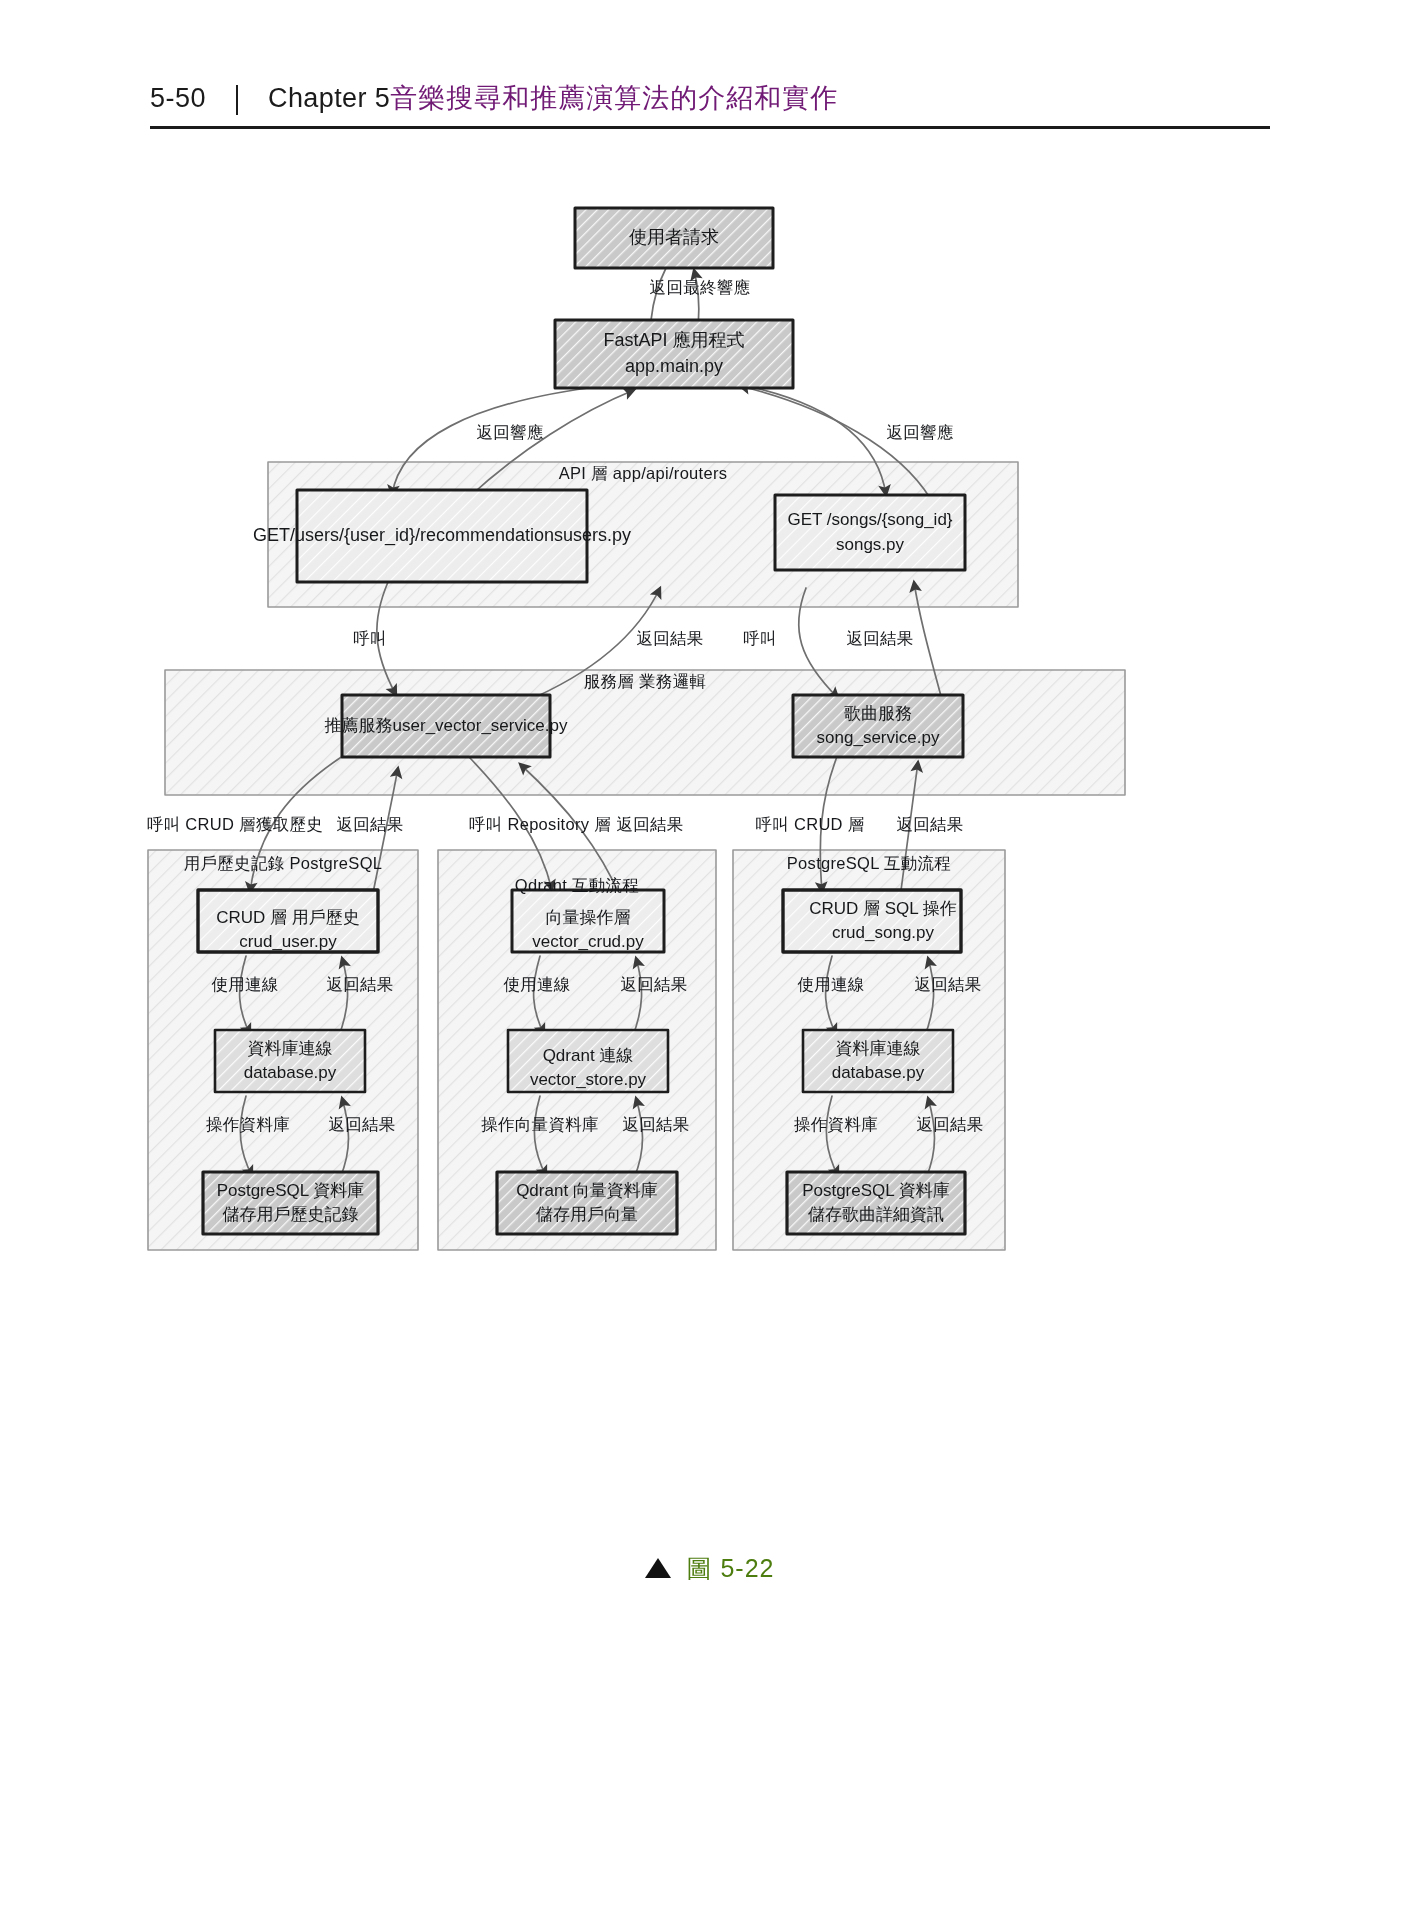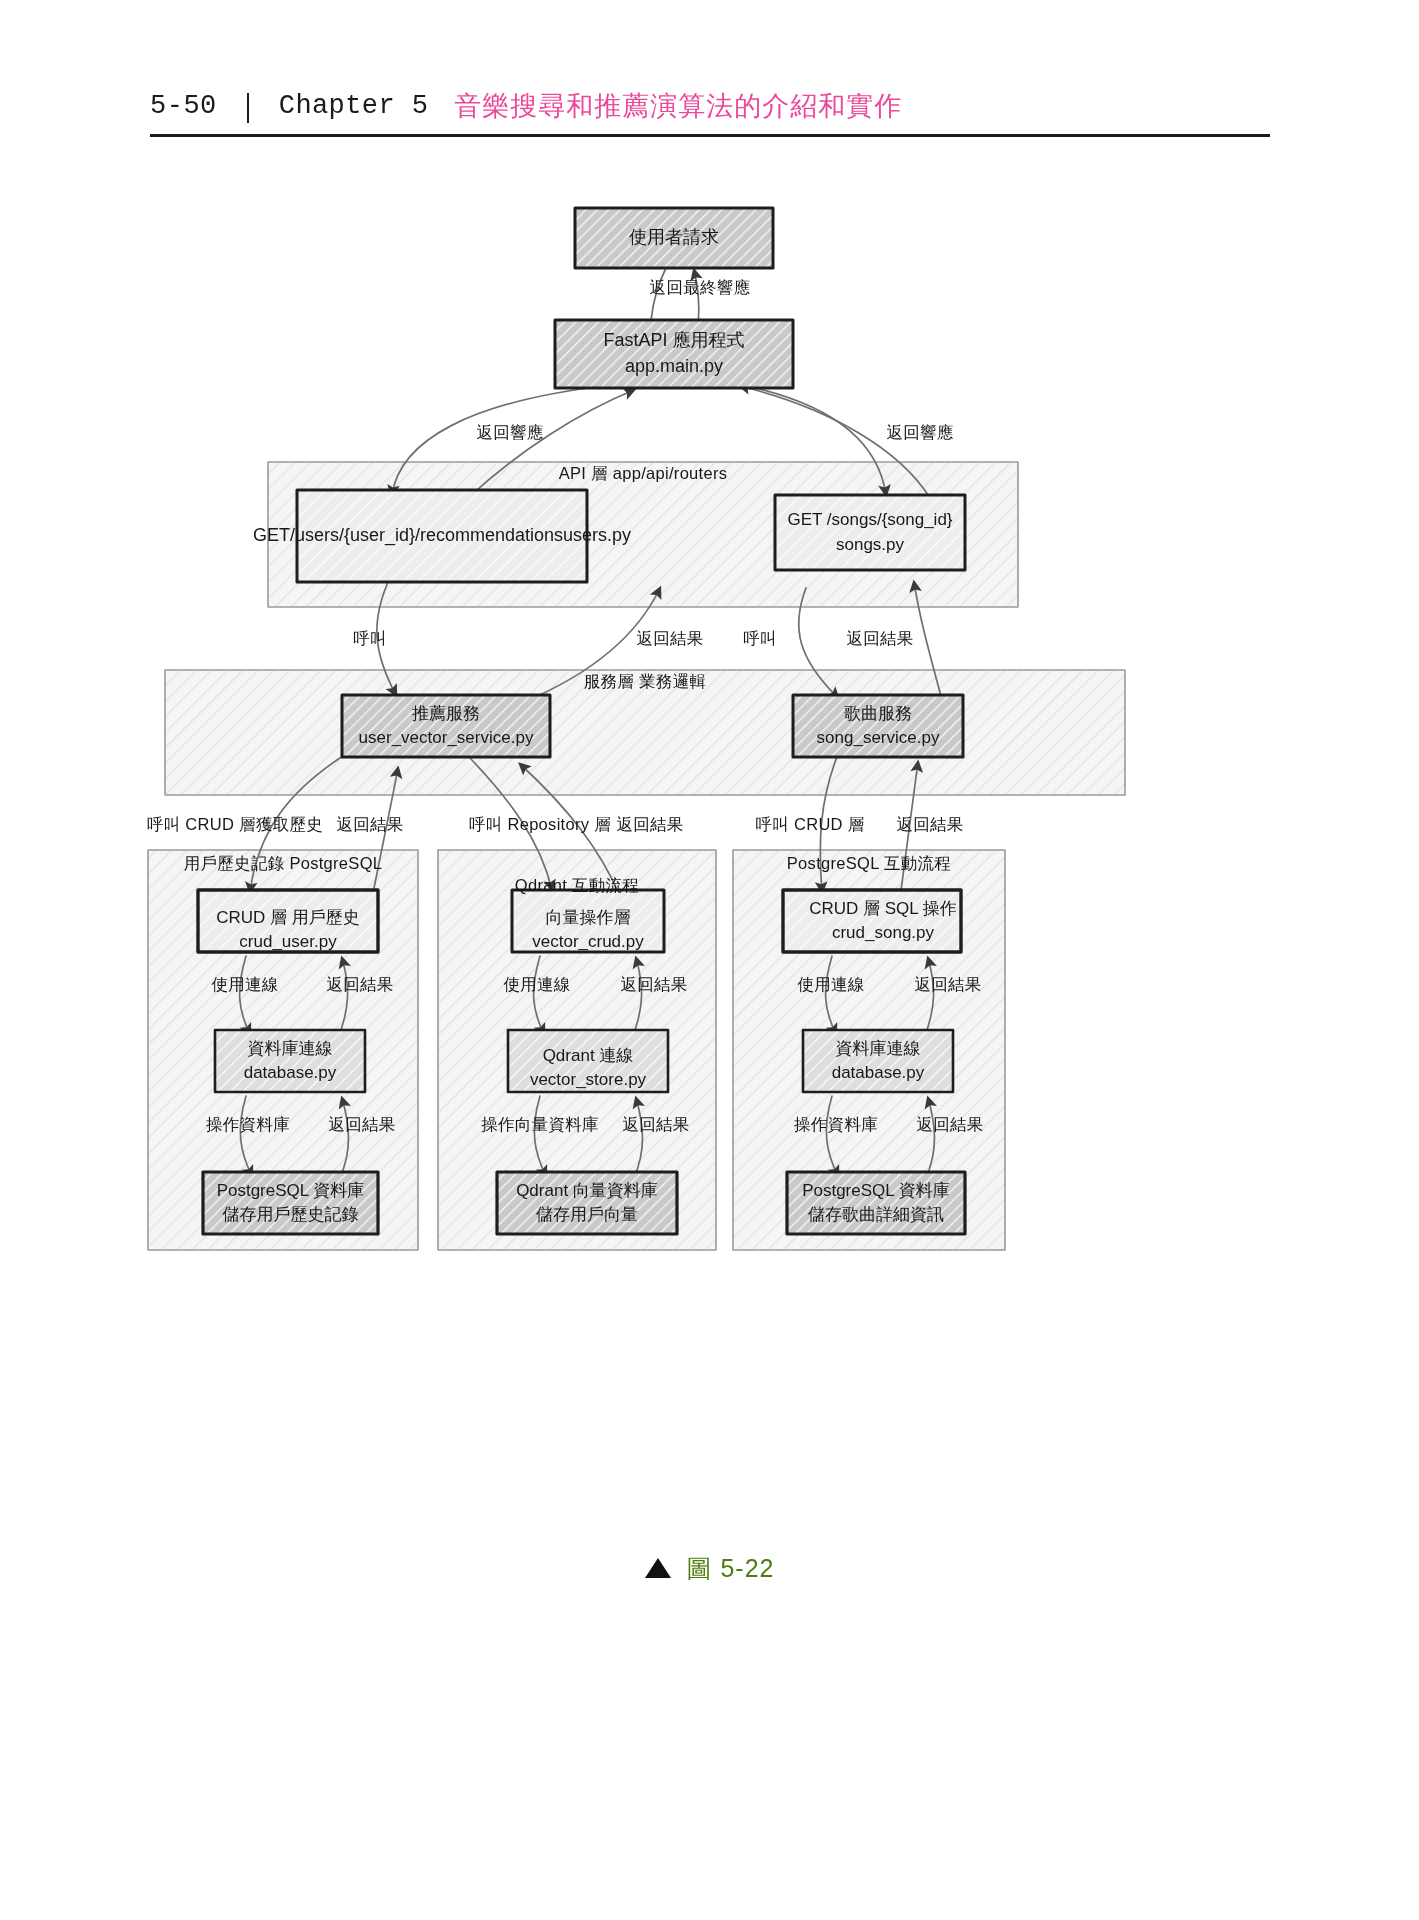--- a/index.html
+++ b/index.html
@@ -9,21 +9,21 @@
     height:1920px;
     background:#ffffff;
     font-family:"Liberation Sans","DejaVu Sans",sans-serif;
     color:#111;
     position:relative;
     overflow:hidden;
   }
   
   .page-header{
     position:absolute;
-    left:0; top:12px; width:1236px; height:130px;font-family:Liberation Mono, monospace;
+    left:0; top:4px; width:1236px; height:130px;
   }
   .hdr-row{
     position:absolute;
     left:150px; top:76px;
     display:flex; align-items:center;
     white-space:nowrap;
   }
   .hdr-folio{
     font-size:27px; letter-spacing:.5px; color:#1b1b1b;
   }
@@ -31,21 +31,21 @@
     display:inline-block;
     width:2px; height:30px;
     background:#1b1b1b;
     margin:0 30px;
     position:relative; top:2px;
   }
   .hdr-chapter{
     font-size:27px; color:#1b1b1b; letter-spacing:.4px;
   }
   .hdr-title{
-    font-size:27px; color:#ec4899; margin-left:26px; letter-spacing:1px;
+    font-size:27px; color:#701a75; letter-spacing:1px;
   }
   .hdr-rule{
     position:absolute;
     left:150px; top:122px;
     width:1120px; height:3px;
     background:#1b1b1b;
   }
 
   
   .diagram{
@@ -275,21 +275,21 @@
     <span class="n-line fs18">GET</span>
     <span class="n-line fs18">/users/{user_id}/recommendations</span>
     <span class="n-line fs18">users.py</span>
   </div>
 
   <div class="node-label" style="left:775px;top:345px;width:190px;height:75px;display:flex;flex-direction:column;align-items:center;justify-content:center;">
     <span class="n-line fs17">GET /songs/{song_id}</span>
     <span class="n-line fs17">songs.py</span>
   </div>
 
-  <div class="node-label" style="left:342px;top:545px;width:208px;height:62px;display:flex;flex-direction:column;align-items:center;justify-content:center;">
+  <div class="node-label" style="left:342px;top:545px;width:208px;height:62px;display:flex;flex-direction:row;align-items:center;justify-content:center;">
     <span class="n-line fs17">推薦服務</span>
     <span class="n-line fs17">user_vector_service.py</span>
   </div>
 
   <div class="node-label" style="left:793px;top:545px;width:170px;height:62px;display:flex;flex-direction:column;align-items:center;justify-content:center;">
     <span class="n-line fs17">歌曲服務</span>
     <span class="n-line fs17">song_service.py</span>
   </div>
 
   <div class="node-label" style="left:198px;top:740px;width:180px;height:80px;display:flex;flex-direction:column;align-items:center;justify-content:center;">

